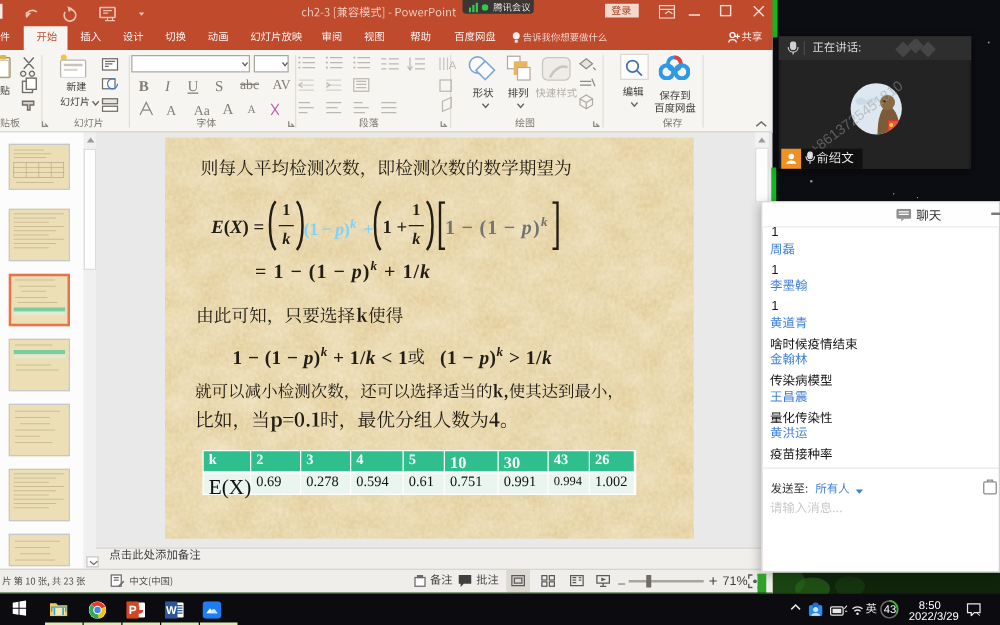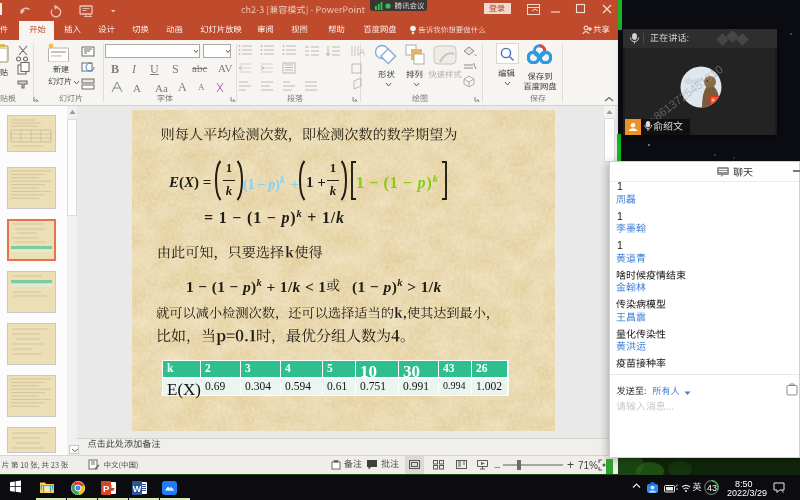--- a/index.html
+++ b/index.html
@@ -508,21 +508,21 @@
 <div class="abs ser" style="color:#221d15;font-weight:bold;font-size:15px;white-space:nowrap;left:306px;top:173.5px">1 +</div>
 <div class="abs ser" style="left:327px;top:161px;width:12px;text-align:center;font-size:13px;font-weight:bold;color:#221d15;line-height:1">1</div>
 <div class="abs" style="left:327px;top:179.5px;width:12px;height:1.6px;background:#221d15"></div>
 <div class="abs ser" style="left:327px;top:183.5px;width:12px;text-align:center;font-size:13px;font-weight:bold;font-style:italic;color:#221d15;line-height:1"><i>k</i></div>
 <svg class="abs" style="left:340px;top:160px" width="9" height="41" fill="none" stroke="#221d15" stroke-width="2.0">
     <path d="M1.5 1 C7.5 8.200000000000001 7.5 32.800000000000004 1.5 40"></path>
   </svg>
 <svg class="abs" style="left:350px;top:161px" width="7" height="39" fill="none" stroke="#221d15" stroke-width="1.9">
     <path d="M6 1 L2 1 2 38 6 38"></path>
   </svg>
-<div class="abs ser" style="color:#84cc16;font-weight:bold;font-size:15px;white-space:nowrap;left:356px;top:173px;font-size:16px;letter-spacing:1px">1 − (1 − <i>p</i>)<sup style="font-size:10.5px;font-style:italic">k</sup></div>
+<div class="abs ser" style="color:#737373;font-weight:bold;font-size:15px;white-space:nowrap;left:356px;top:173px;font-size:16px;letter-spacing:1px">1 − (1 − <i>p</i>)<sup style="font-size:10.5px;font-style:italic">k</sup></div>
 <svg class="abs" style="left:441px;top:161px" width="7" height="39" fill="none" stroke="#221d15" stroke-width="1.9">
     <path d="M1 1 L5 1 5 38 1 38"></path>
   </svg>
 <div class="abs ser" style="color:#221d15;font-weight:bold;font-size:15px;white-space:nowrap;left:204px;top:208px;font-size:16px;letter-spacing:0.8px">= 1 − (1 − <i>p</i>)<sup style="font-size:10.5px;font-style:italic">k</sup> + 1/<i>k</i></div>
 <div class="abs ser" style="color:#221d15;font-weight:bold;font-size:15px;white-space:nowrap;left:186px;top:277px;font-size:15.5px;letter-spacing:0.35px">1 − (1 − <i>p</i>)<sup style="font-size:10.5px;font-style:italic">k</sup> + 1/<i>k</i> &lt; 1</div>
 <svg style="position:absolute;left:326px;top:278px;overflow:visible" width="14" height="17" viewBox="0 -12.6 14.3 17.2">
     <path d="M0.5 -1.4 1.2 -0.2C1.3 -0.3 1.4 -0.4 1.5 -0.6C4.2 -1.2 6.1 -1.8 7.6 -2.2L7.5 -2.5C4.6 -2 1.8 -1.5 0.5 -1.4ZM9.8 -11.6 9.7 -11.4C10.3 -11.1 11.1 -10.4 11.4 -9.9C12.4 -9.4 12.8 -11.3 9.8 -11.6ZM5.6 -4.2H2.8V-6.8H5.6ZM2.8 -3V-3.8H5.6V-3H5.7C6 -3 6.4 -3.2 6.5 -3.3V-6.7C6.7 -6.8 6.9 -6.9 7 -7L5.9 -7.8L5.4 -7.3H2.8L1.9 -7.7V-2.7H2C2.4 -2.7 2.8 -2.9 2.8 -3ZM12.5 -10.1 11.8 -9.2H8.7C8.7 -9.9 8.7 -10.7 8.7 -11.4C9.1 -11.5 9.2 -11.6 9.2 -11.8L7.8 -12C7.8 -11 7.8 -10.1 7.8 -9.2H0.6L0.8 -8.8H7.9C8 -6.4 8.3 -4.2 9 -2.6C7.8 -1.2 6.3 0 4.3 0.9L4.5 1.1C6.5 0.4 8.1 -0.7 9.4 -1.9C10 -0.8 10.8 0.1 11.9 0.6C12.6 1 13.4 1.3 13.7 0.9C13.8 0.7 13.7 0.5 13.3 0.1L13.5 -2L13.3 -2.1C13.1 -1.4 12.9 -0.8 12.7 -0.4C12.6 -0.1 12.5 -0.1 12.2 -0.3C11.2 -0.8 10.5 -1.5 10 -2.6C11.1 -3.9 11.9 -5.4 12.5 -6.8C12.9 -6.8 13 -6.9 13.1 -7.1L11.6 -7.5C11.2 -6.1 10.6 -4.7 9.6 -3.4C9.1 -4.9 8.8 -6.7 8.8 -8.8H13.4C13.6 -8.8 13.7 -8.9 13.7 -9C13.3 -9.5 12.5 -10.1 12.5 -10.1Z" fill="#221d15"></path>
   </svg>
 <div class="abs ser" style="color:#221d15;font-weight:bold;font-size:15px;white-space:nowrap;left:352px;top:277px;font-size:15.5px;letter-spacing:0.4px">(1 − <i>p</i>)<sup style="font-size:10.5px;font-style:italic">k</sup> &gt; 1/<i>k</i></div>
 <div class="abs" style="left:162px;top:360px;width:347px;height:36px;background:#fdfdfa"></div>
@@ -530,35 +530,35 @@
 <div class="abs ser" style="left:167px;top:362px;font-size:11.5px;font-weight:bold;color:#fff">k</div>
 <div class="abs" style="left:163px;top:378.5px;width:36.5px;height:16px;background:#e9f5ee"></div>
 <div class="abs ser" style="left:167px;top:380px;font-size:17px;color:#111">E(X)</div>
 <div class="abs" style="left:201px;top:361px;width:38.5px;height:16px;background:#2fbe8d"></div>
 <div class="abs ser" style="left:205px;top:362px;font-size:11.5px;font-weight:bold;color:#fff">2</div>
 <div class="abs" style="left:201px;top:378.5px;width:38.5px;height:16px;background:#e9f5ee"></div>
 <div class="abs ser" style="left:205px;top:380px;font-size:11.5px;color:#111">0.69</div>
 <div class="abs" style="left:241px;top:361px;width:38.5px;height:16px;background:#2fbe8d"></div>
 <div class="abs ser" style="left:245px;top:362px;font-size:11.5px;font-weight:bold;color:#fff">3</div>
 <div class="abs" style="left:241px;top:378.5px;width:38.5px;height:16px;background:#e9f5ee"></div>
-<div class="abs ser" style="left:245px;top:380px;font-size:11.5px;color:#111">0.304</div>
+<div class="abs ser" style="left:245px;top:380px;font-size:11.5px;color:#111">0.278</div>
 <div class="abs" style="left:281px;top:361px;width:40.5px;height:16px;background:#2fbe8d"></div>
 <div class="abs ser" style="left:285px;top:362px;font-size:11.5px;font-weight:bold;color:#fff">4</div>
 <div class="abs" style="left:281px;top:378.5px;width:40.5px;height:16px;background:#e9f5ee"></div>
 <div class="abs ser" style="left:285px;top:380px;font-size:11.5px;color:#111">0.594</div>
 <div class="abs" style="left:323px;top:361px;width:31.5px;height:16px;background:#2fbe8d"></div>
 <div class="abs ser" style="left:327px;top:362px;font-size:11.5px;font-weight:bold;color:#fff">5</div>
 <div class="abs" style="left:323px;top:378.5px;width:31.5px;height:16px;background:#e9f5ee"></div>
 <div class="abs ser" style="left:327px;top:380px;font-size:11.5px;color:#111">0.61</div>
 <div class="abs" style="left:356px;top:361px;width:41.5px;height:16px;background:#2fbe8d"></div>
-<div class="abs ser" style="left:360px;top:362px;font-size:17px;font-weight:bold;color:#fff">10</div>
+<div class="abs ser" style="left:360px;top:362px;font-size:13px;font-weight:bold;color:#fff">10</div>
 <div class="abs" style="left:356px;top:378.5px;width:41.5px;height:16px;background:#e9f5ee"></div>
 <div class="abs ser" style="left:360px;top:380px;font-size:11.5px;color:#111">0.751</div>
 <div class="abs" style="left:399px;top:361px;width:38.5px;height:16px;background:#2fbe8d"></div>
-<div class="abs ser" style="left:403px;top:362px;font-size:17px;font-weight:bold;color:#fff">30</div>
+<div class="abs ser" style="left:403px;top:362px;font-size:13px;font-weight:bold;color:#fff">30</div>
 <div class="abs" style="left:399px;top:378.5px;width:38.5px;height:16px;background:#e9f5ee"></div>
 <div class="abs ser" style="left:403px;top:380px;font-size:11.5px;color:#111">0.991</div>
 <div class="abs" style="left:439px;top:361px;width:31.5px;height:16px;background:#2fbe8d"></div>
 <div class="abs ser" style="left:443px;top:362px;font-size:11.5px;font-weight:bold;color:#fff">43</div>
 <div class="abs" style="left:439px;top:378.5px;width:31.5px;height:16px;background:#e9f5ee"></div>
 <div class="abs ser" style="left:443px;top:380px;font-size:10px;color:#111">0.994</div>
 <div class="abs" style="left:472px;top:361px;width:34.5px;height:16px;background:#2fbe8d"></div>
 <div class="abs ser" style="left:476px;top:362px;font-size:11.5px;font-weight:bold;color:#fff">26</div>
 <div class="abs" style="left:472px;top:378.5px;width:34.5px;height:16px;background:#e9f5ee"></div>
 <div class="abs ser" style="left:476px;top:380px;font-size:11.5px;color:#111">1.002</div>

